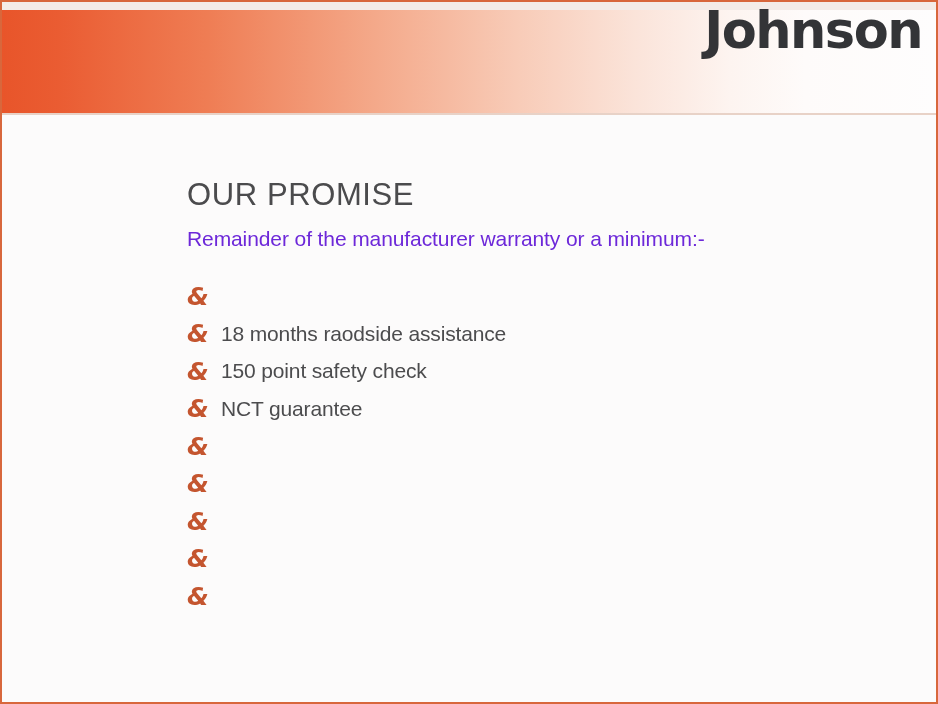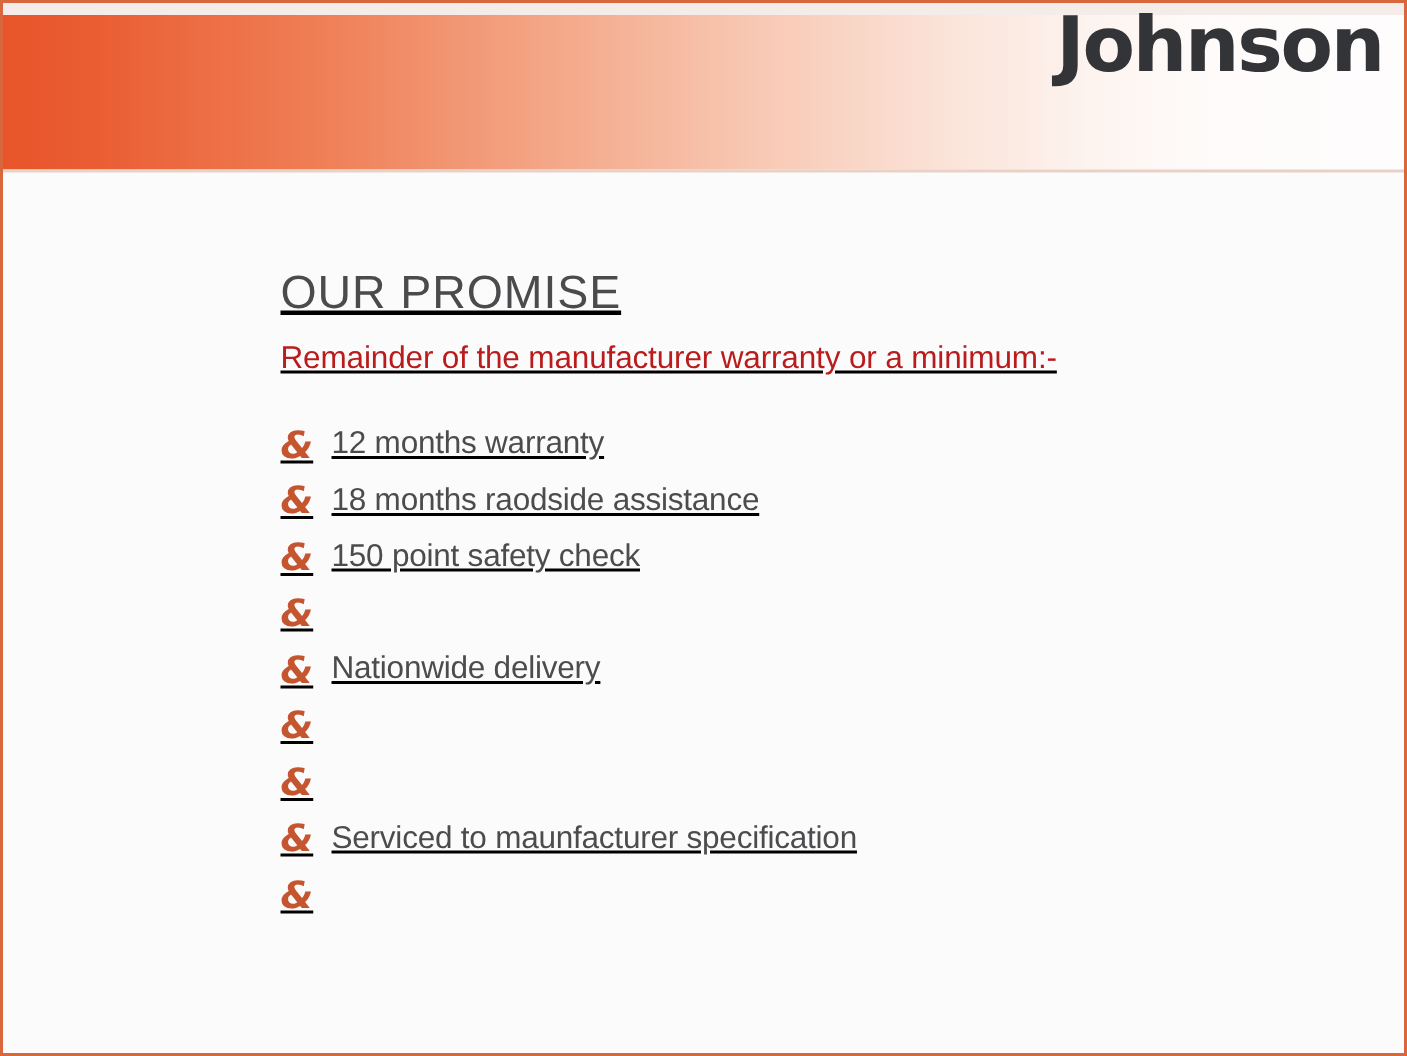--- a/index.html
+++ b/index.html
@@ -90,35 +90,34 @@
     letter-spacing: -4px;
     margin-right: 1px;
   }
 
   
   .content {
     position: absolute;
     left: 185px;
     top: 176px;
     right: 12px;
-    text-decoration: underline;
   }
 
   .title {
     font-size: 31px;
     font-weight: normal;
     color: #4b4b4d;
     letter-spacing: 0.6px;
     margin: 0 0 14px 0;
     line-height: 1.1;
   }
 
   .subtitle {
     font-size: 21px;
-    color: #b91c1c;
+    color: #6d28d9;
     margin: 0 0 26px 0;
     letter-spacing: -0.1px;
     line-height: 1.2;
   }
 
   .promise-list {
     list-style: none;
     margin: 0;
     padding: 0;
   }
@@ -164,46 +163,44 @@
 
   <div class="content">
 
     <h1 class="title">OUR PROMISE</h1>
 
     <p class="subtitle">Remainder of the manufacturer warranty or a minimum:-</p>
 
     <ul class="promise-list">
       <li class="promise-item">
         <span class="bullet-amp">&amp;</span>
-        <span class="item-label">12 months warranty</span>
       </li>
       <li class="promise-item">
         <span class="bullet-amp">&amp;</span>
         <span class="item-label">18 months raodside assistance</span>
       </li>
       <li class="promise-item">
         <span class="bullet-amp">&amp;</span>
         <span class="item-label">150 point safety check</span>
       </li>
       <li class="promise-item">
         <span class="bullet-amp">&amp;</span>
-      </li>
-      <li class="promise-item">
-        <span class="bullet-amp">&amp;</span>
-        <span class="item-label">Nationwide delivery</span>
-      </li>
-      <li class="promise-item">
-        <span class="bullet-amp">&amp;</span>
-      </li>
-      <li class="promise-item">
-        <span class="bullet-amp">&amp;</span>
-      </li>
-      <li class="promise-item">
-        <span class="bullet-amp">&amp;</span>
-        <span class="item-label">Serviced to maunfacturer specification</span>
+        <span class="item-label">NCT guarantee</span>
+      </li>
+      <li class="promise-item">
+        <span class="bullet-amp">&amp;</span>
+      </li>
+      <li class="promise-item">
+        <span class="bullet-amp">&amp;</span>
+      </li>
+      <li class="promise-item">
+        <span class="bullet-amp">&amp;</span>
+      </li>
+      <li class="promise-item">
+        <span class="bullet-amp">&amp;</span>
       </li>
       <li class="promise-item">
         <span class="bullet-amp">&amp;</span>
       </li>
     </ul>
 
   </div>
 </div>
 
 </body></html>

